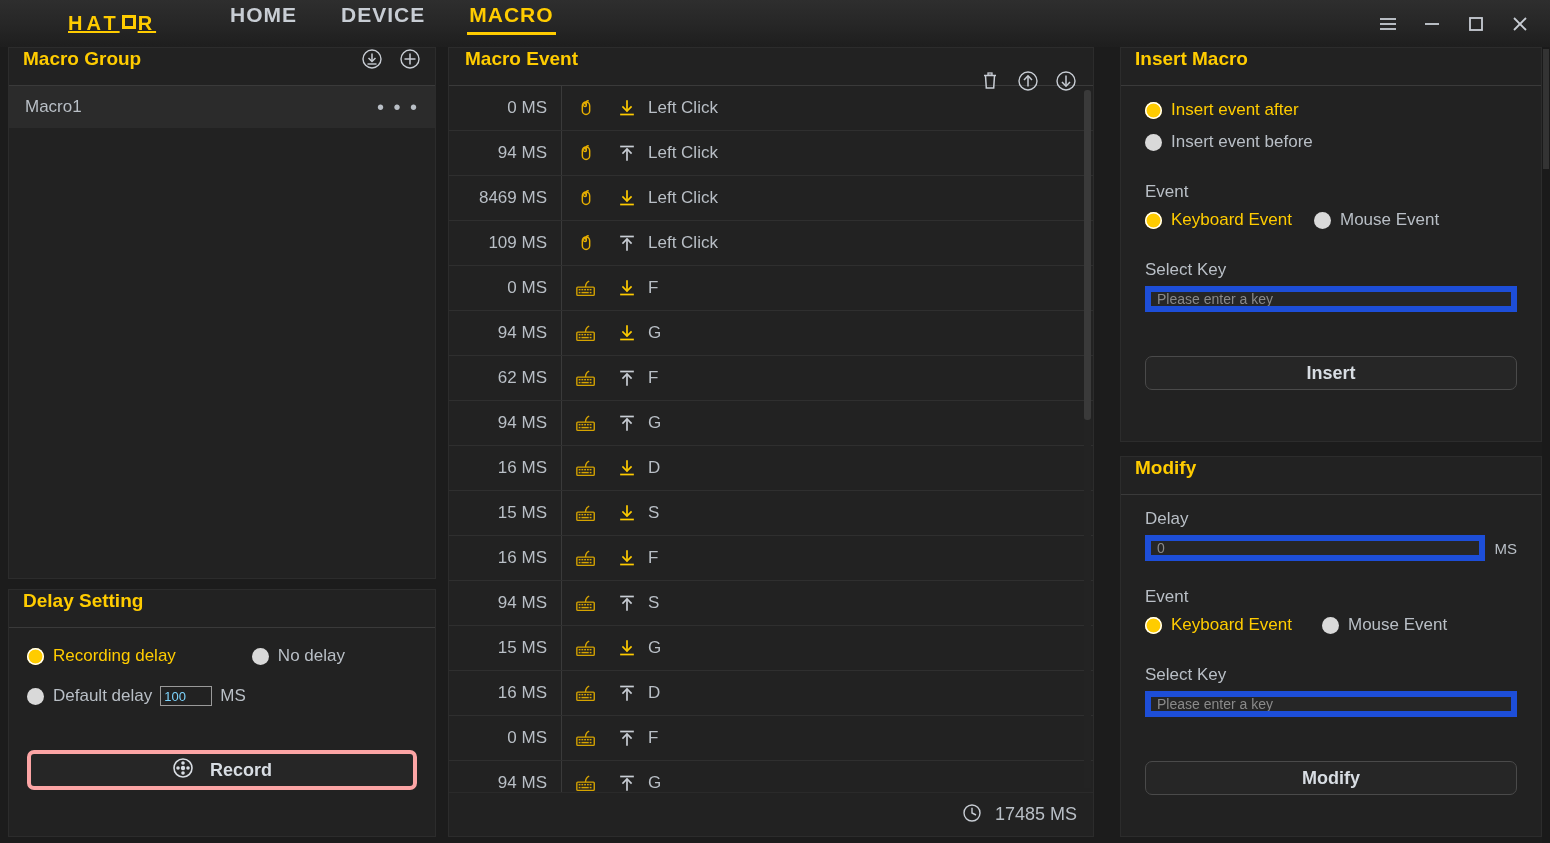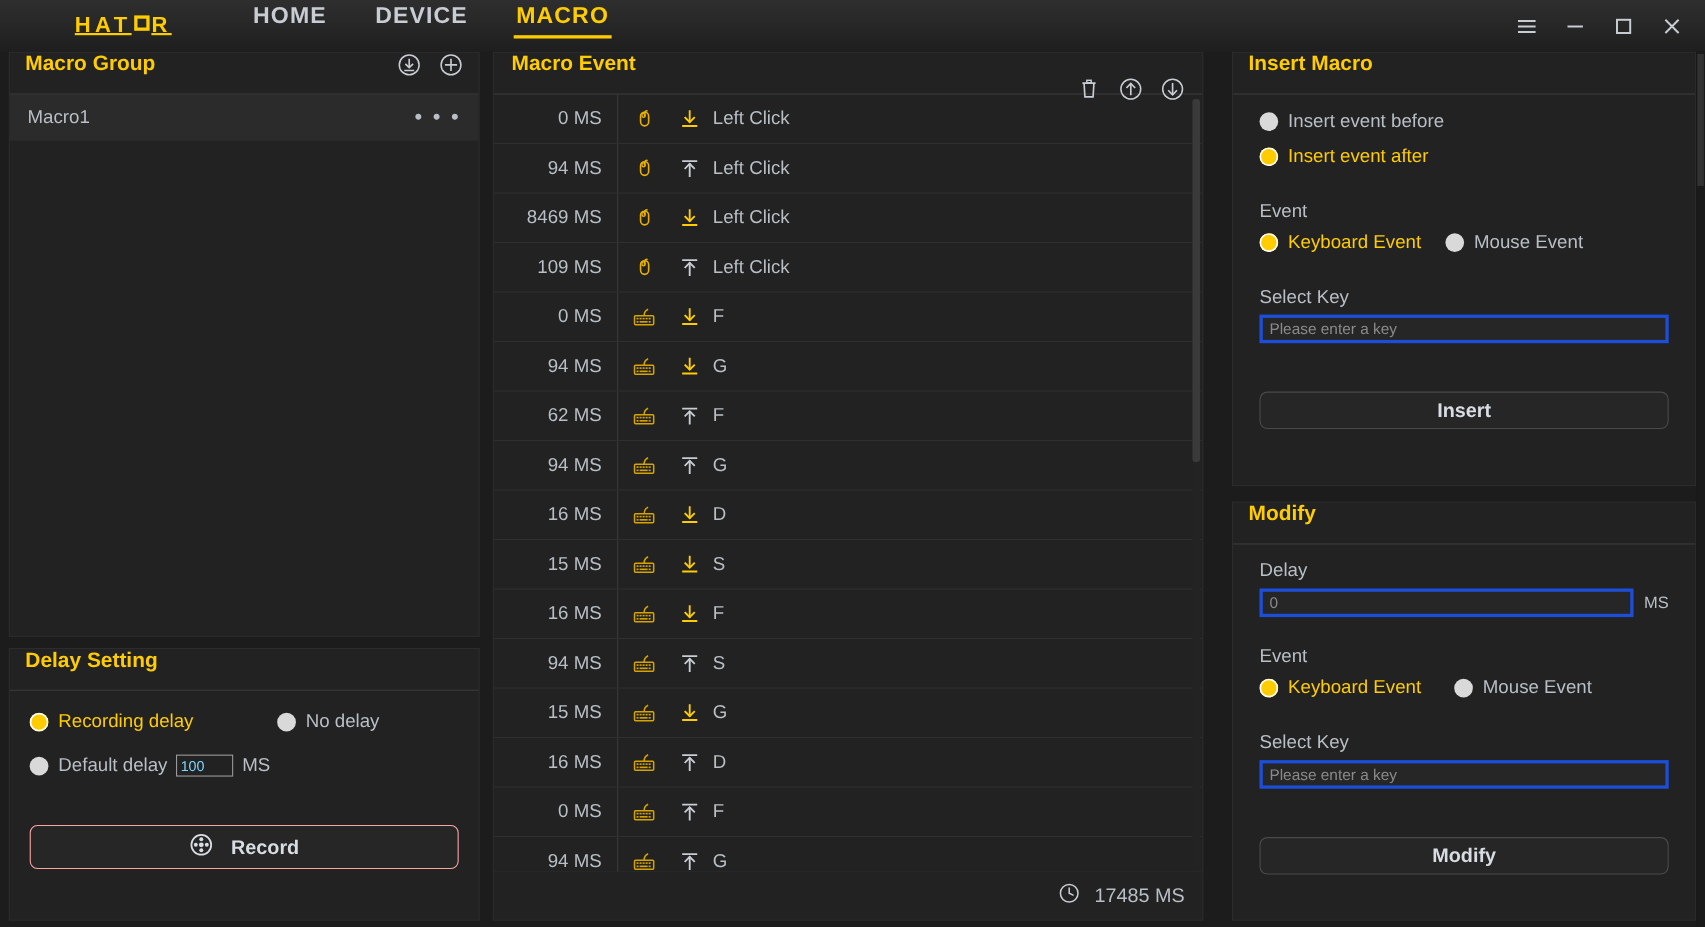--- a/index.html
+++ b/index.html
@@ -125,21 +125,21 @@
   .mini-input {
     width: 52px; height: 20px; margin: 0 8px;
     background: #222222; border: 1px solid #9a9a9a;
     color: #7dd3fc; font-size: 13px;
     padding: 0 3px; outline: none;
     font-family: "Liberation Sans", sans-serif;
   }
   .unit { color: #b9bfc6; font-size: 17px; }
   .btn {
     height: 40px; margin: 24px 18px 0 18px;
-    border: 1px solid #fca5a5; border-radius: 7px;
+    border: 4px solid #fca5a5; border-radius: 7px;
     background: #262626; color: #d8dde3;
     font-size: 18px; font-weight: bold;
     display: flex; align-items: center; justify-content: center;
     gap: 16px; cursor: pointer;
     font-family: "Liberation Sans", sans-serif;
   }
 
   
   .col-mid {
     flex: 1 1 auto; display: flex; flex-direction: column; min-width: 0;
@@ -194,21 +194,21 @@
   .panel-insert { flex: 0 0 395px; }
   .panel-modify { flex: 1 1 auto; }
   .form-body { padding: 14px 24px 0 24px; }
   .form-label { color: #b9bfc6; font-size: 17px; margin-bottom: 8px; }
   .form-label.tight { margin-bottom: 6px; }
   .radio-line { display: flex; align-items: center; margin-bottom: 12px; }
   .spacer-18 { height: 18px; }
   .spacer-26 { height: 26px; }
   .text-input {
     width: 100%; height: 26px;
-    background: #262626; border: 3px solid #1d4ed8;
+    background: #262626; border: 6px solid #1d4ed8;
     color: #7dd3fc; font-size: 14px;
     padding: 0 6px; outline: none;
     font-family: "Liberation Sans", sans-serif;
   }
   .text-input::placeholder { color: #8a8a8a; }
   .inline-input { display: flex; align-items: center; gap: 10px; }
   .inline-input .text-input { flex: 1; }
   .inline-input .unit-sm { color: #b9bfc6; font-size: 15px; }
   .form-btn {
     margin-top: 44px; height: 34px;
@@ -818,26 +818,26 @@
     </div>
 
     <div class="col-right">
 
       <div class="panel panel-insert">
         <div class="panel-head">
           <div class="panel-title">Insert Macro</div>
         </div>
         <div class="form-body">
           <div class="radio-line">
+            <span class="radio on"></span>
+            <span class="rlabel on">Insert event after</span>
+          </div>
+          <div class="radio-line">
             <span class="radio"></span>
             <span class="rlabel">Insert event before</span>
-          </div>
-          <div class="radio-line">
-            <span class="radio on"></span>
-            <span class="rlabel on">Insert event after</span>
           </div>
           <div class="spacer-18"></div>
           <div class="form-label">Event</div>
           <div class="radio-line">
             <span class="radio on"></span>
             <span class="rlabel on">Keyboard Event</span>
             <span style="width:22px"></span>
             <span class="radio"></span>
             <span class="rlabel">Mouse Event</span>
           </div>

